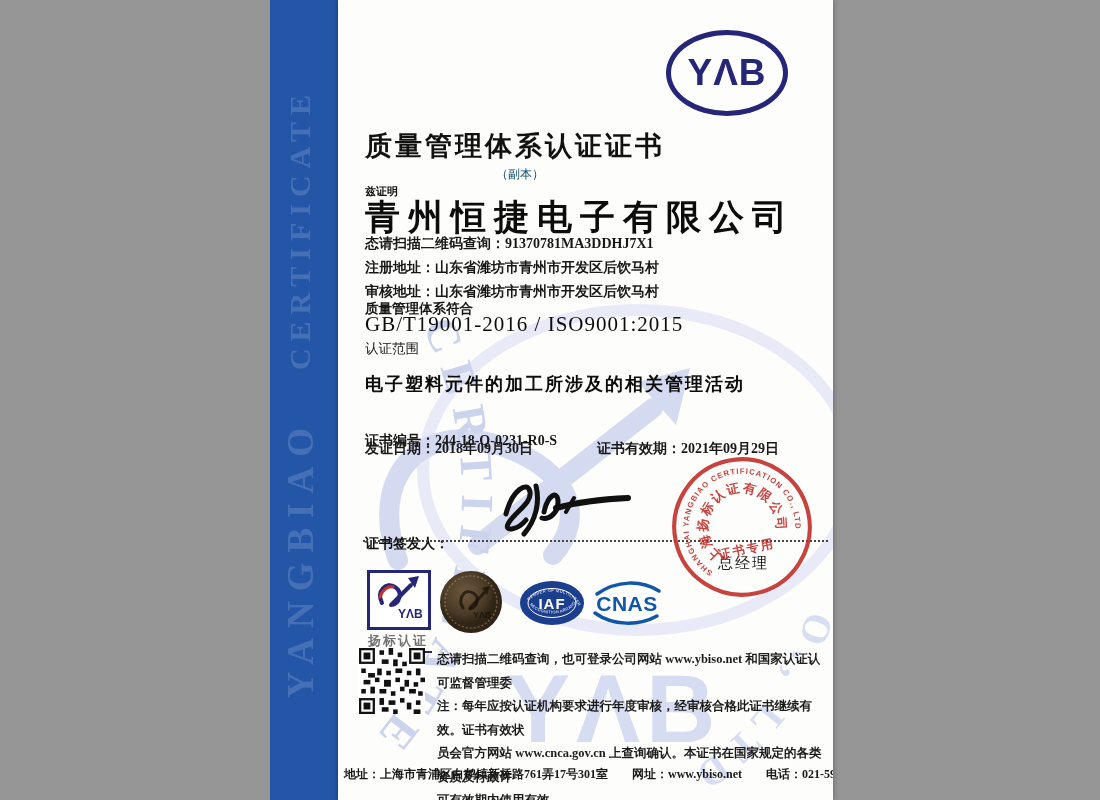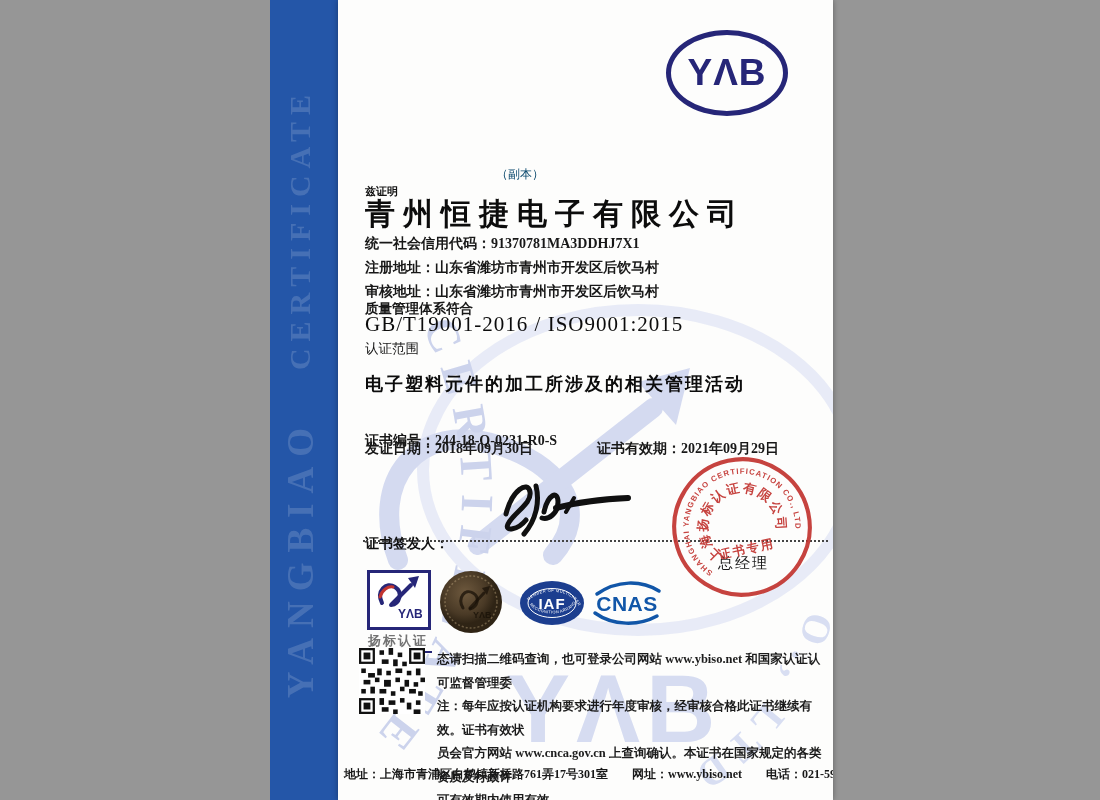--- a/index.html
+++ b/index.html
@@ -19,21 +19,21 @@
   .wm{position:absolute;left:0;top:0;z-index:0;}
   .content{position:absolute;left:0;top:0;width:100%;height:100%;z-index:1;}
 
   .yab-oval{position:absolute;left:328px;top:30px;width:112px;height:76px;border:5px solid #262678;
     border-radius:50%;display:flex;align-items:center;justify-content:center;background:transparent;}
   .yab-oval span{font-family:"Liberation Sans","DejaVu Sans",sans-serif;font-weight:bold;font-size:37px;color:#262678;letter-spacing:1px;}
 
   .title{position:absolute;left:27px;top:128px;font-size:27px;font-weight:bold;color:#111;letter-spacing:3px;}
   .subtitle{position:absolute;left:27px;top:166px;width:310px;text-align:center;font-size:12px;color:#0c4a6e;}
   .certify{position:absolute;left:27px;top:184px;font-size:11px;font-weight:bold;color:#111;}
-  .company{position:absolute;left:27px;top:194px;font-size:30px;font-weight:bold;color:#0c0c0c;letter-spacing:8px;white-space:nowrap;}
+  .company{position:absolute;left:27px;top:194px;font-size:35px;font-weight:bold;color:#0c0c0c;letter-spacing:8px;white-space:nowrap;}
 
   .info{position:absolute;left:27px;top:232px;font-size:14px;font-weight:bold;color:#181818;line-height:24px;white-space:nowrap;}
   .conform{position:absolute;left:27px;top:300px;font-size:13.5px;font-weight:bold;color:#181818;}
   .standard{position:absolute;left:27px;top:312px;font-size:21px;font-weight:normal;color:#0c0c0c;letter-spacing:1px;}
   .scope-label{position:absolute;left:27px;top:340px;font-size:13.5px;font-weight:normal;color:#181818;}
   .scope{position:absolute;left:27px;top:372px;font-size:18px;font-weight:bold;color:#0c0c0c;letter-spacing:2px;white-space:nowrap;}
 
   .certno{position:absolute;left:27px;top:426px;font-size:14px;font-weight:bold;color:#181818;white-space:nowrap;margin-top:6px;}
   .dates{position:absolute;left:27px;top:440px;width:460px;font-size:14px;font-weight:bold;color:#181818;white-space:nowrap;}
   .dates .valid{position:absolute;left:232px;top:0;}
@@ -90,26 +90,27 @@
       </text>
       <text x="168" y="742" font-family="Liberation Sans, DejaVu Sans, sans-serif" font-size="96" font-weight="bold" fill="#d6dcf1" letter-spacing="6">YΛB</text>
     </svg>
 
     <div class="content">
 
       <div class="yab-oval">
         <span>YΛB</span>
       </div>
 
+      <div class="title">质量管理体系认证证书</div>
       <div class="subtitle">（副本）</div>
       <div class="certify">兹证明</div>
       <div class="company">青州恒捷电子有限公司</div>
 
       <div class="info">
-        <div>统一社会信用代码：91370781MA3DDHJ7X1</div>
+        <div>态请扫描二维码查询：91370781MA3DDHJ7X1</div>
         <div>注册地址：山东省潍坊市青州市开发区后饮马村</div>
         <div>审核地址：山东省潍坊市青州市开发区后饮马村</div>
       </div>
 
       <div class="conform">质量管理体系符合</div>
       <div class="standard">GB/T19001-2016 / ISO9001:2015</div>
       <div class="scope-label">认证范围</div>
       <div class="scope">电子塑料元件的加工所涉及的相关管理活动</div>
 
       <div class="certno">证书编号：244-18-Q-0231-R0-S</div>

